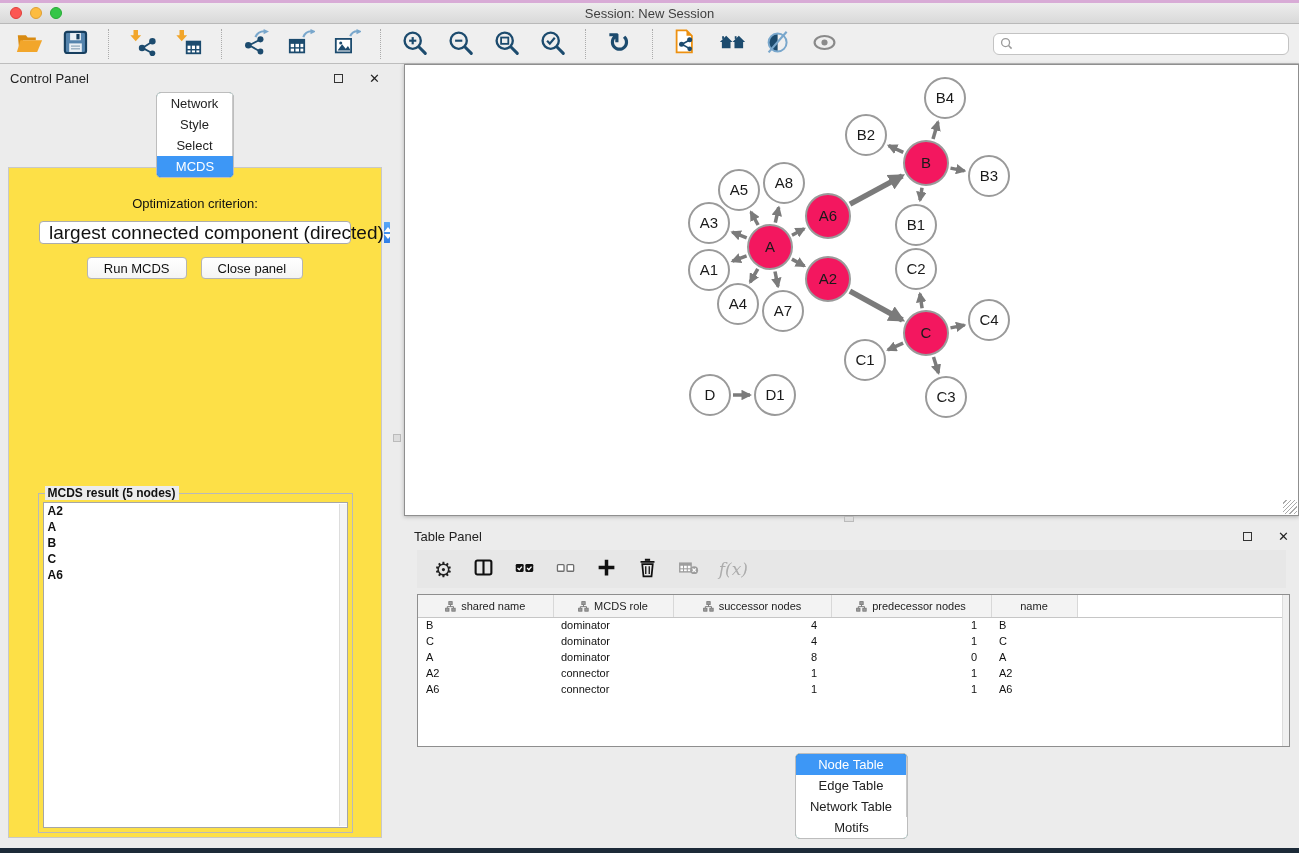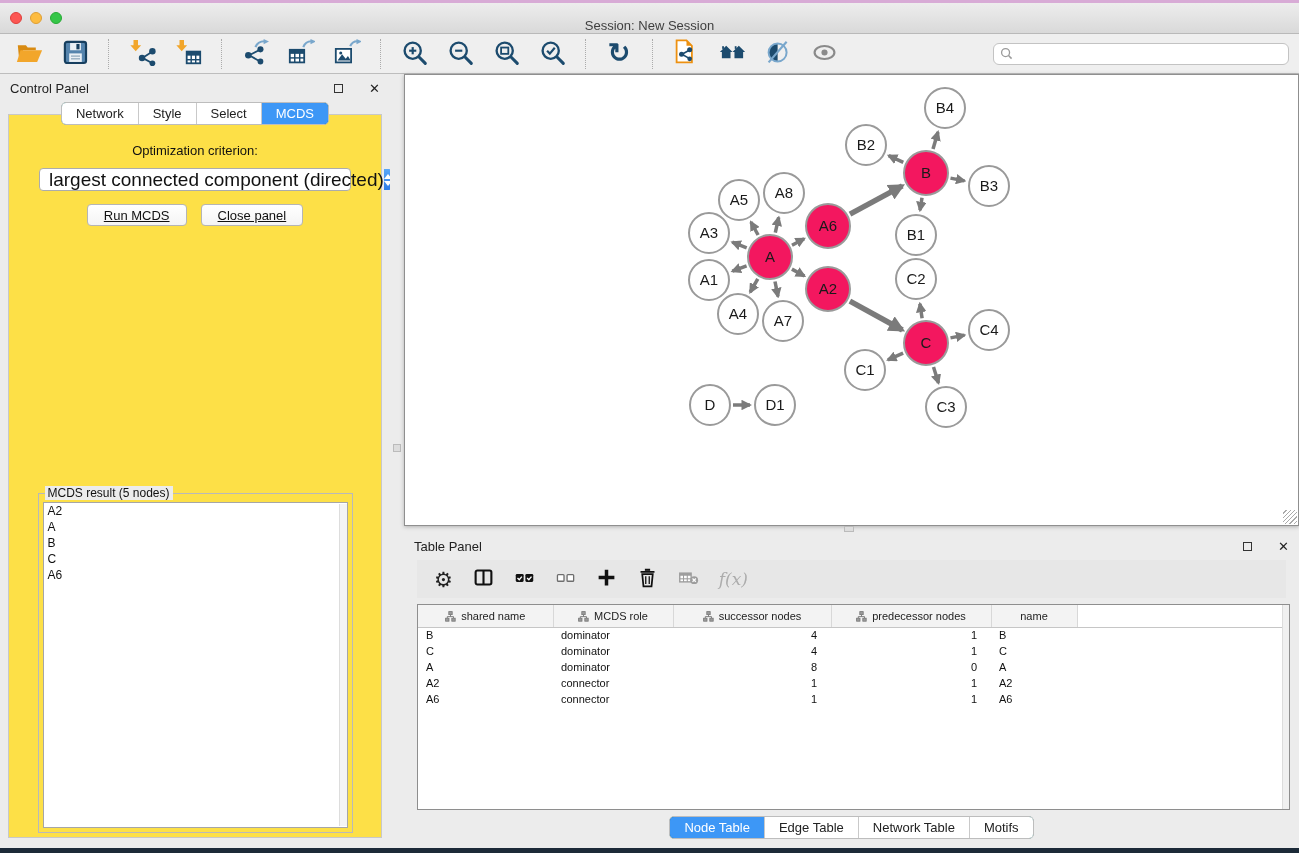--- a/index.html
+++ b/index.html
@@ -1,23 +1,23 @@
 <!DOCTYPE html>
 <html><head>
 <meta charset="utf-8">
 <style>
   html,body{margin:0;padding:0;background:#444;}
   *{box-sizing:border-box;}
   .app{width:1299px;height:853px;position:relative;background:#ECECEC;
        font-family:"Liberation Sans","DejaVu Sans",sans-serif;overflow:hidden;
        display:flex;flex-direction:column;}
   
-  .titlebar{height:34px;background:linear-gradient(#EDEDED,#D9D9D9);
+  .titlebar{height:24px;background:linear-gradient(#EDEDED,#D9D9D9);
             border-top:3px solid #D8ABD6;border-bottom:1px solid #B9B9B9;
-            position:relative;display:flex;align-items:flex-end;flex:0 0 auto;}
+            position:relative;display:flex;align-items:center;flex:0 0 auto;}
   .traffic{position:absolute;left:10px;top:0;bottom:0;display:flex;align-items:center;gap:8px;}
   .tl{width:12px;height:12px;border-radius:50%;display:inline-block;}
   .tl.red{background:#FC5753;border:1px solid #DF3F3B;}
   .tl.yel{background:#FDBC40;border:1px solid #DE9F34;}
   .tl.grn{background:#35C648;border:1px solid #27AA35;}
   .win-title{flex:1;text-align:center;font-size:13px;color:#3F3F3F;}
   
   .toolbar{height:40px;background:#EFEFEF;border-bottom:1px solid #BDBDBD;
            display:flex;align-items:center;padding:0 10px;flex:0 0 auto;}
   .tb-icons{display:flex;align-items:center;gap:8px;}
@@ -32,39 +32,39 @@
   .search input{border:none;outline:none;flex:1;font-size:12px;background:transparent;}
   
   .main{flex:1;display:flex;min-height:0;}
   
   .cpanel{width:390px;flex:0 0 auto;display:flex;flex-direction:column;background:#ECECEC;}
   .panel-head{height:28px;display:flex;align-items:center;padding:0 10px;flex:0 0 auto;gap:16px;}
   .panel-head .ptitle{font-size:13px;color:#222;}
   .panel-head .spacer{flex:1;}
   .float-ic{width:9px;height:9px;border:1.6px solid #333;display:inline-block;margin-right:10px;cursor:pointer;}
   .close-ic{font-size:13px;font-weight:bold;color:#222;cursor:pointer;line-height:1;}
-  .seg{display:inline-flex;background:#0f766e;border:1px solid #BDBDBD;border-radius:5px;overflow:hidden;}
+  .seg{display:inline-flex;background:#0f766e;border:1px solid #BDBDBD;border-radius:5px;overflow:hidden;flex-direction:column;}
   .seg .sg{padding:3px 14px;font-size:13px;color:#222;background:#fff;border-right:1px solid #C9C9C9;cursor:pointer;white-space:nowrap;}
   .seg .sg:last-child{border-right:none;}
   .seg .sg.active{background:#3D97F6;color:#fff;}
   .cp-tabs-row{text-align:center;flex:0 0 auto;position:relative;z-index:2;}
   .cp-content{flex:1;border:1px solid #C8C8C8;margin:-11px 8px 10px 8px;padding-top:26px;
               display:flex;flex-direction:column;align-items:center;background:#fde047;min-height:0;}
   .opt-label{font-size:13px;color:#111;margin-top:2px;}
   .dropdown{margin-top:10px;width:312px;height:23px;background:#fff;border:1px solid #ACACAC;
             border-radius:4px;display:flex;align-items:center;cursor:pointer;}
   .dropdown .dval{flex:1;font-size:19px;padding-left:9px;color:#111;white-space:nowrap;}
   .stepper{width:20px;height:21px;background:linear-gradient(#59A7F8,#2E7DE8);border-radius:0 3px 3px 0;
            display:flex;flex-direction:column;align-items:center;justify-content:center;gap:2px;}
   .stepper svg{display:block;}
   .btn-row{display:flex;gap:14px;margin-top:13px;}
   .mbtn{background:linear-gradient(#FFFFFF,#F4F4F4);border:1px solid #B5B5B5;border-radius:4px;
         font-size:13px;color:#111;padding:2px 16px;height:22px;cursor:pointer;
-        font-family:"Liberation Sans",sans-serif;text-decoration:underline;}
-  .result-box{margin:auto 6px 4px 6px;width:315px;height:340px;border:1px solid #B9B9B9;position:relative;flex:0 0 auto;}
+        font-family:"Liberation Sans",sans-serif;}
+  .result-box{margin:auto 6px 4px 6px;width:315px;height:340px;border:1px solid #B9B9B9;position:relative;flex:0 0 auto;font-weight:bold;}
   .result-legend{position:absolute;top:-8px;left:6px;background:#ECECEC;padding:0 3px;font-size:12px;color:#111;}
   .result-list{position:absolute;left:4px;right:4px;top:8px;bottom:4px;background:#fff;border:1px solid #A6A6A6;overflow:hidden;}
   .result-list .scroll{position:absolute;top:1px;bottom:1px;right:0;width:8px;background:#F4F4F4;border-left:1px solid #DDD;}
   .ritem{font-size:12px;color:#111;padding:1px 0 1px 4px;line-height:14px;}
   
   .v-divider{width:14px;flex:0 0 auto;position:relative;background:#ECECEC;}
   .v-divider .handle{position:absolute;left:3px;top:370px;width:8px;height:8px;background:#DDD;border:1px solid #BBB;}
   
   .right{flex:1;display:flex;flex-direction:column;min-width:0;}
   .netwin{height:452px;flex:0 0 auto;border:1px solid #8F8F8F;background:#fff;display:flex;flex-direction:column;position:relative;box-shadow:0 1px 4px rgba(0,0,0,.25);}

